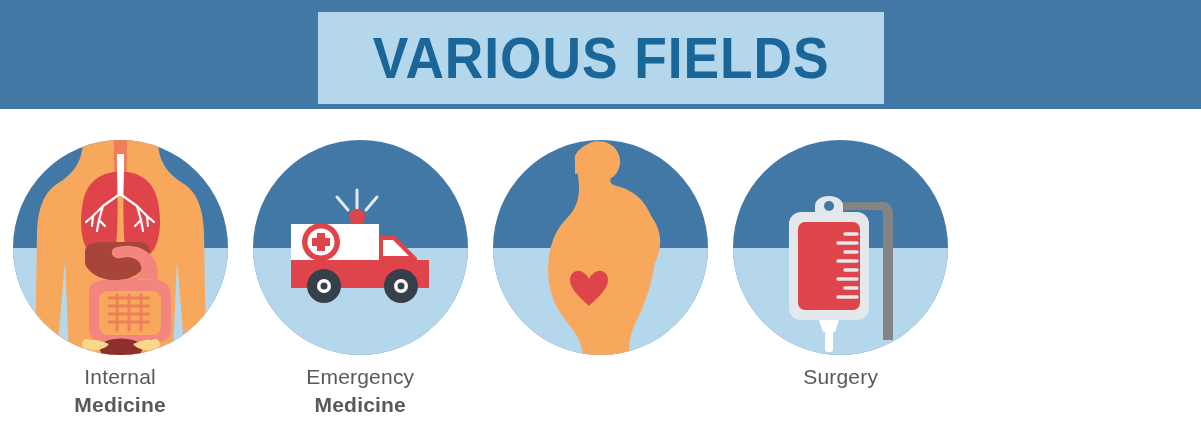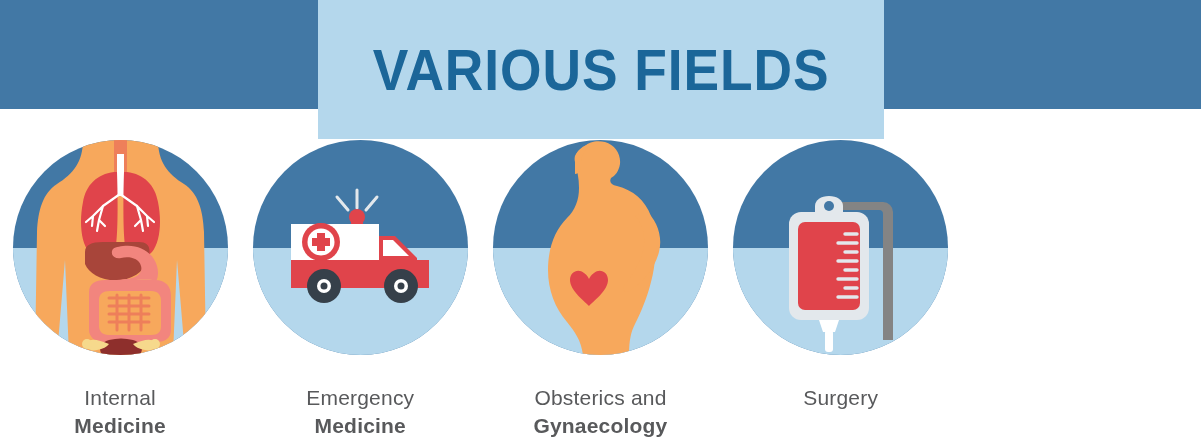--- a/index.html
+++ b/index.html
@@ -20,23 +20,23 @@
     position: absolute;
     left: 0;
     top: 0;
     width: 1201px;
     height: 109px;
     background: #4278A5;
   }
   .header-panel {
     position: absolute;
     left: 318px;
-    top: 0;
+    top: 12px;
     width: 566px;
-    height: 139px;
+    height: 92px;
     background: #B4D7EC;
     display: flex;
     align-items: center;
     justify-content: center;
   }
   .header-title {
     font-family: "Liberation Sans", sans-serif;
     font-size: 58px;
     font-weight: bold;
     letter-spacing: 1px;
@@ -77,21 +77,21 @@
     background: #B4D7EC;
   }
   .circle svg {
     position: absolute;
     left: 0;
     top: 0;
     width: 215px;
     height: 215px;
   }
   .label {
-    margin-top: 29px;
+    margin-top: 8px;
     text-align: center;
     font-family: "Liberation Sans", sans-serif;
     font-size: 21px;
     font-weight: normal;
     color: #58595B;
     line-height: 1.32;
     letter-spacing: 0.2px;
   }
   .label .l2 { display: block; font-weight: bold; }
 </style>
@@ -222,24 +222,20 @@
 
         <path d="M77 140
                  C77 132 85 128 91 133
                  C94 135 95 137 96 139
                  C97 137 98 135 101 133
                  C107 128 115 132 115 140
                  C115 150 102 160 96 166
                  C90 160 77 150 77 140 Z" fill="#E0444B"></path>
       </svg>
     </div>
-    <div class="label">
-      <span>Obsterics and</span>
-      <span class="l2">Gynaecology</span>
-    </div>
   </div>
 
 
   <div class="card">
     <div class="circle">
       <div class="bg-bottom"></div>
       <svg viewBox="0 0 215 215" xmlns="http://www.w3.org/2000/svg">
 
         <path d="M103 62 L150 62 A10 10 0 0 1 160 72 L160 200 L150 200 L150 74 A4 4 0 0 0 146 70 L103 70 Z" fill="#848484"></path>
         <path d="M103 62 L103 70 L96 70 A6 6 0 0 1 96 62 Z" fill="#848484"></path>

